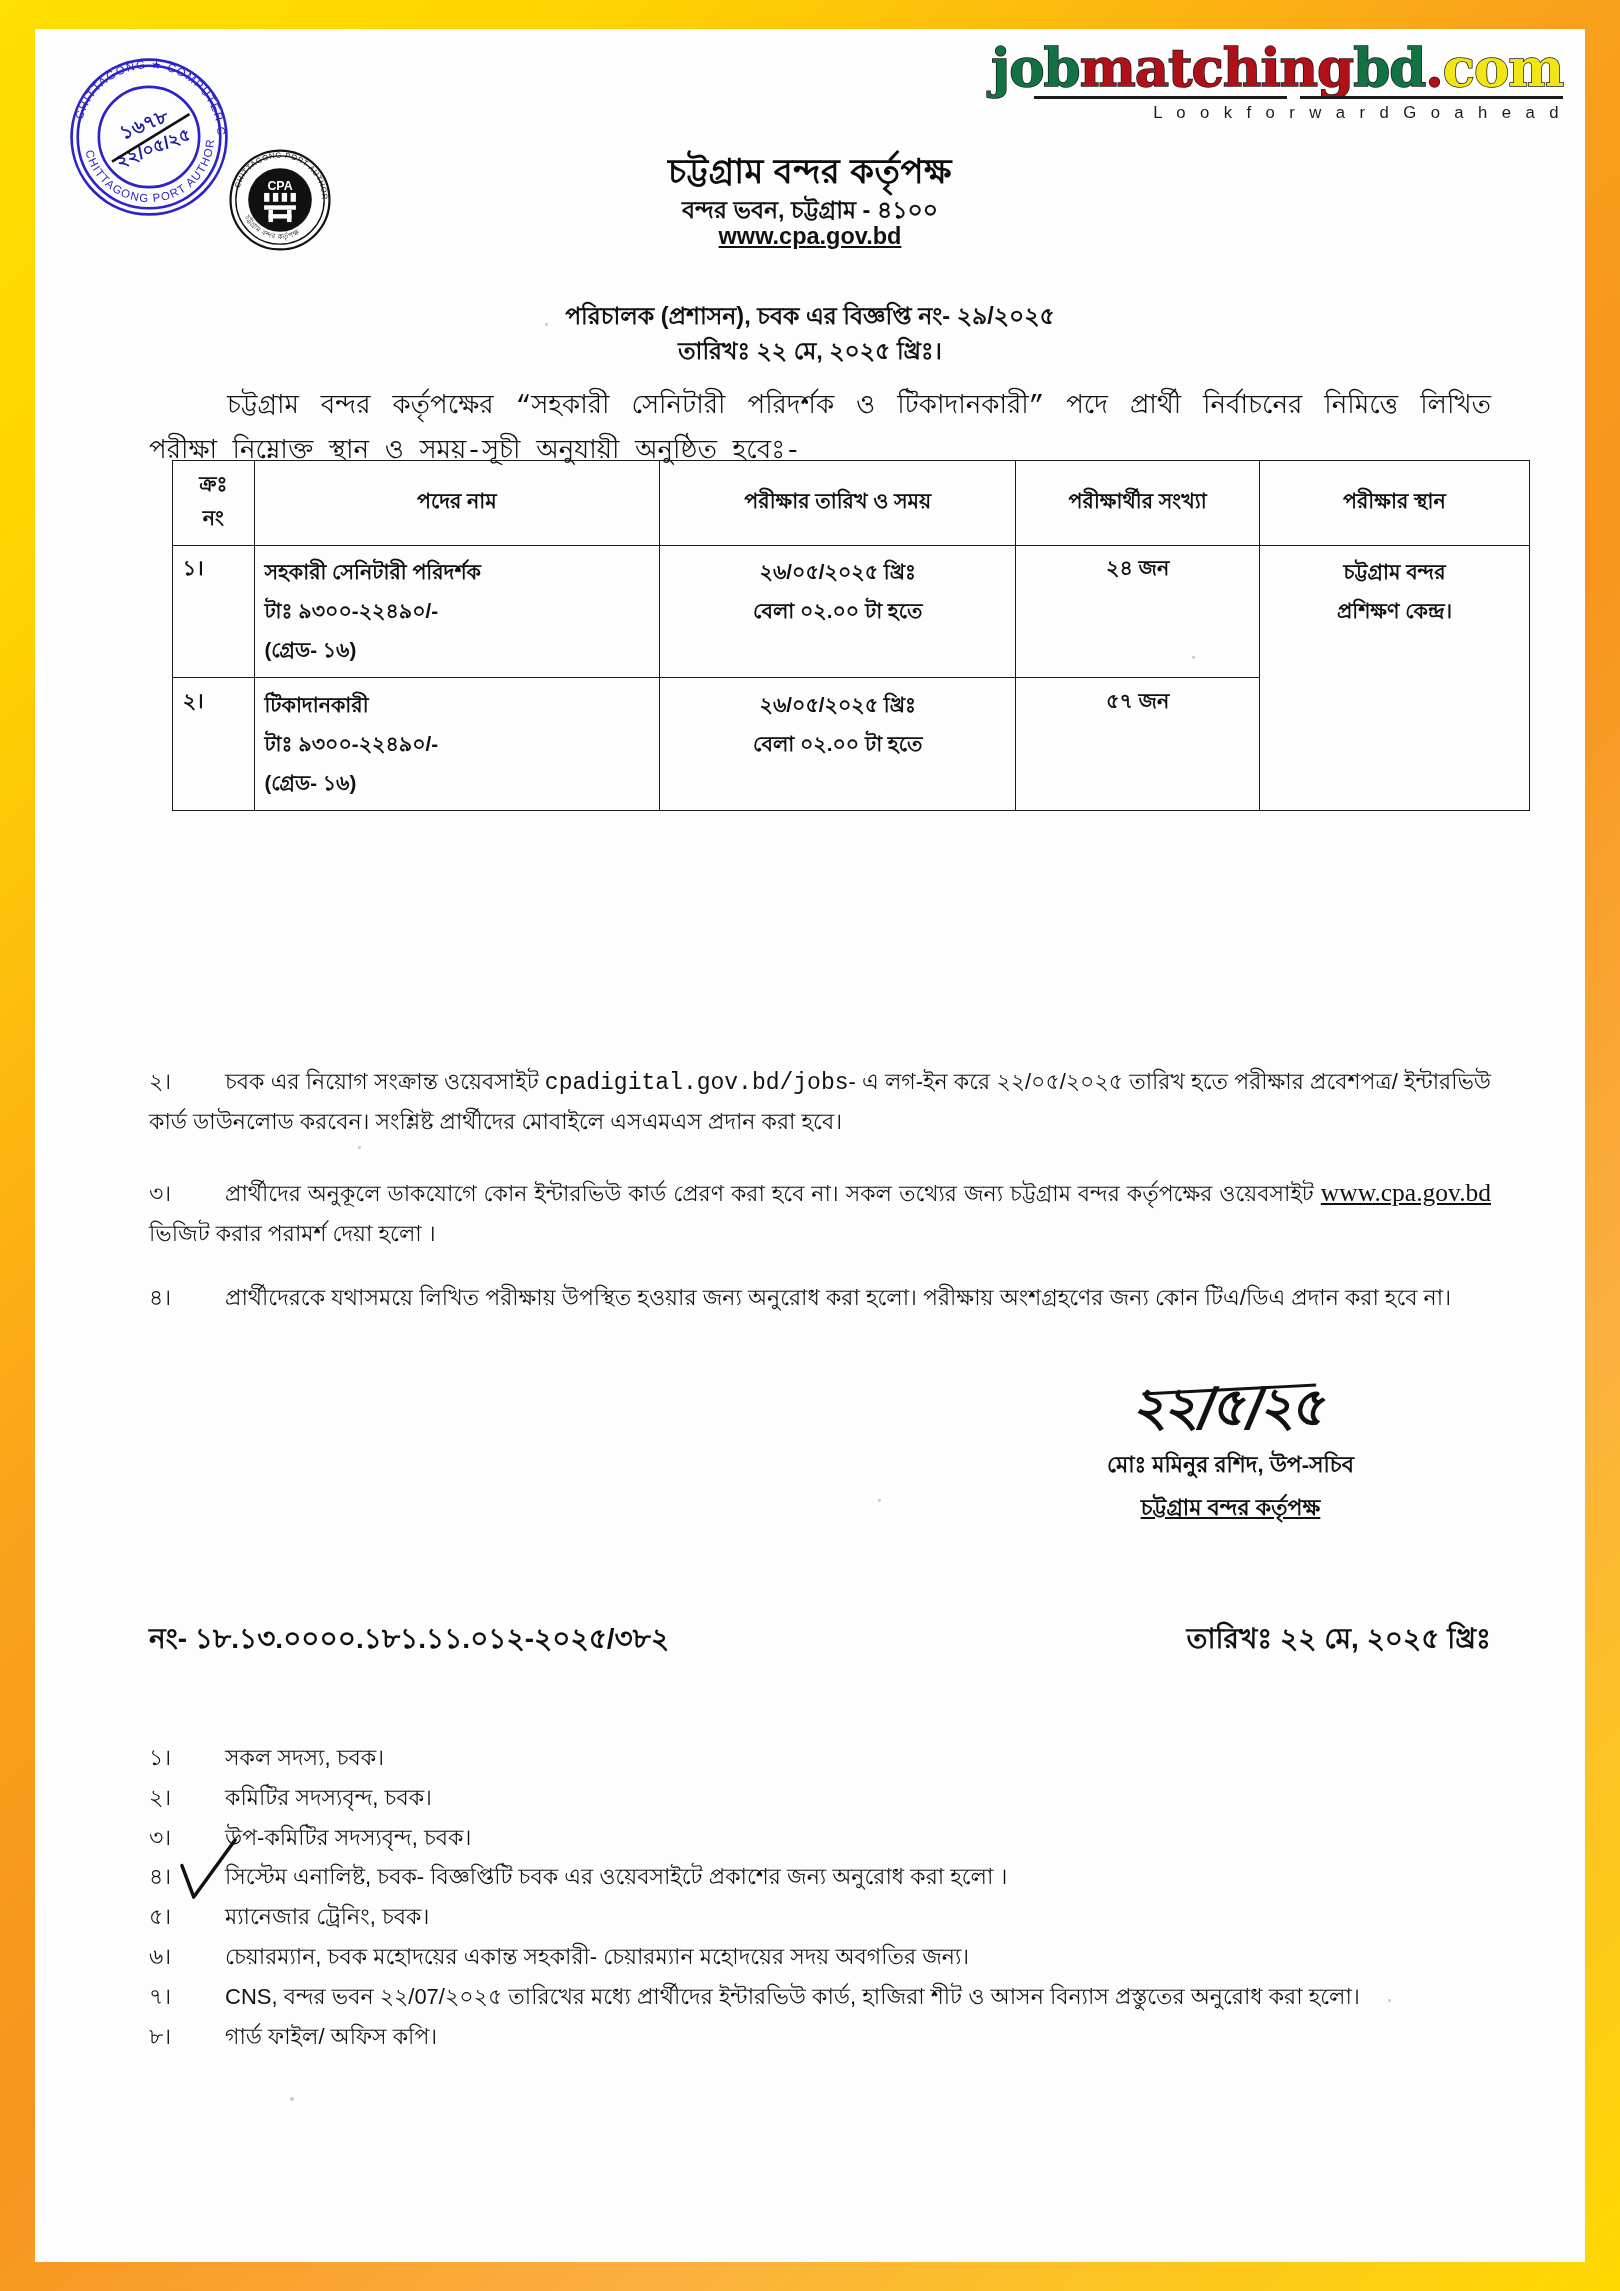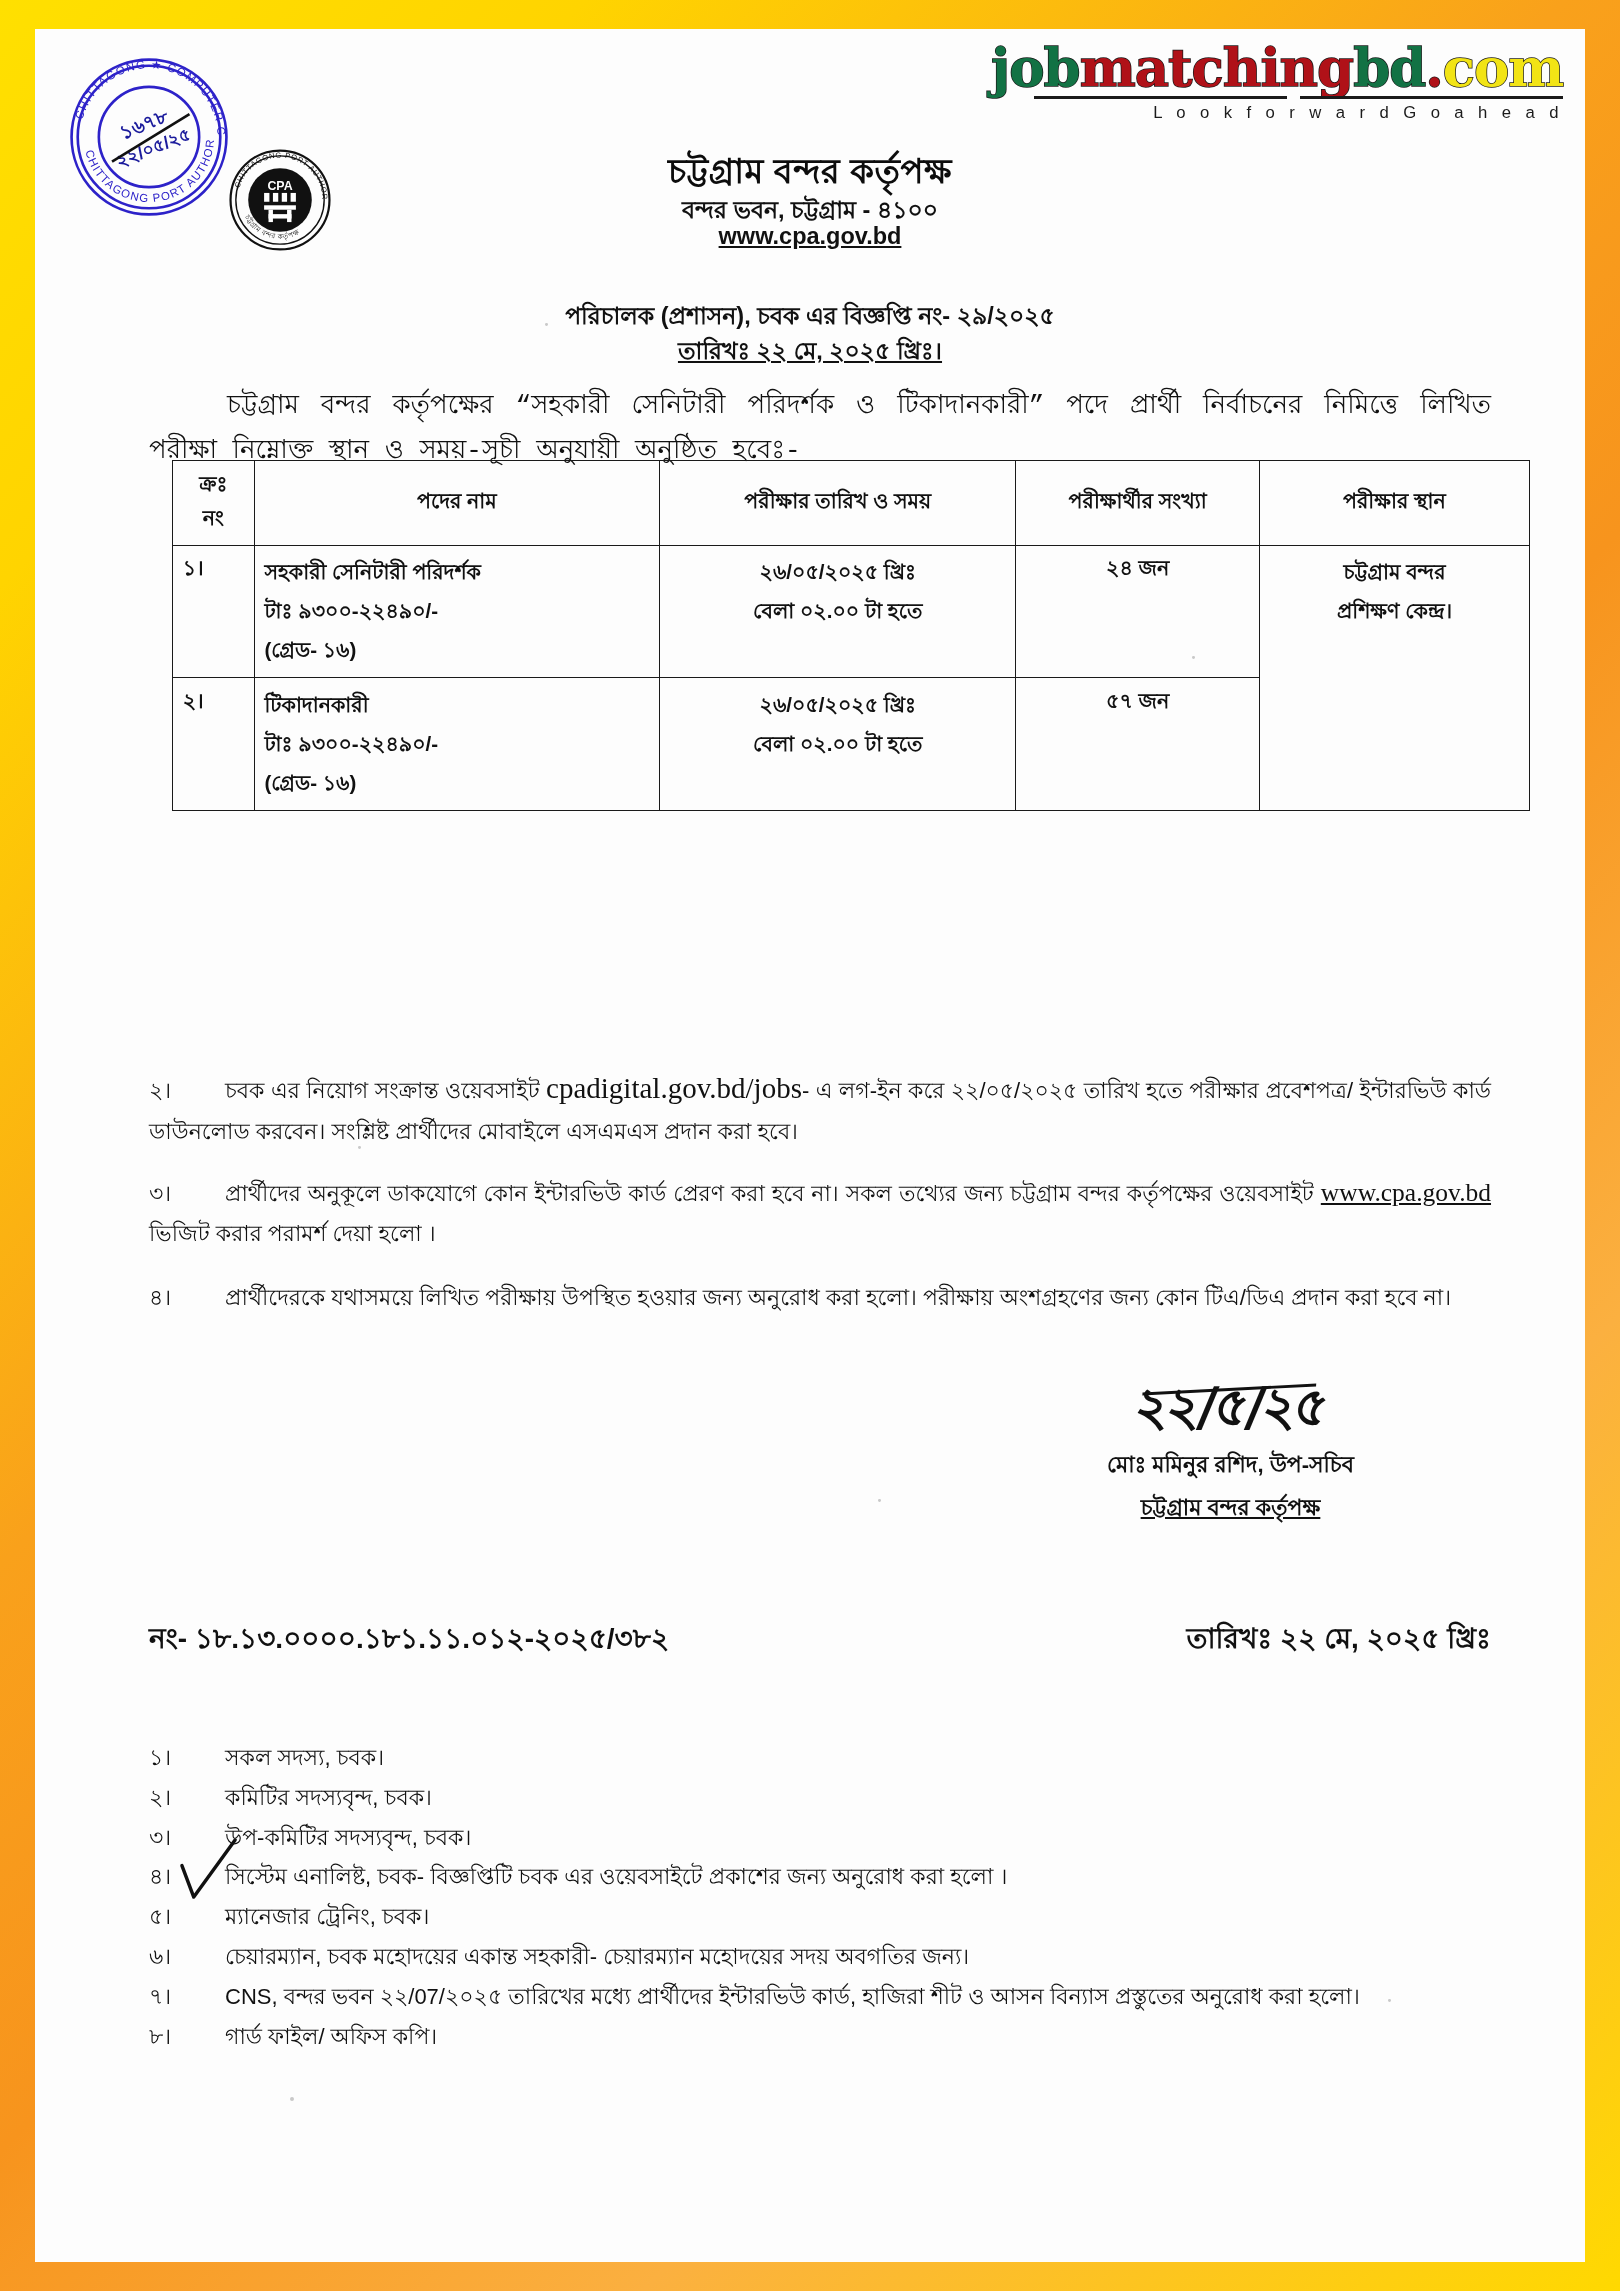--- a/index.html
+++ b/index.html
@@ -109,21 +109,21 @@
   .org-web span { text-decoration: underline; }
 
   .notice-no {
     position:absolute; left:0; right:0; top:269px;
     text-align:center; font-size:23.5px; font-weight:600; color:#111;
   }
   .notice-date {
     position:absolute; left:0; right:0; top:304px;
     text-align:center; font-size:23.5px; font-weight:600; color:#111;
   }
-  .notice-date span { text-decoration: underline; }
+  .notice-date span { }
 
   .intro {
     position:absolute; left:114px; right:94px; top:355px;
     font-size:26px; line-height:1.72; text-align: justify;
     text-indent: 78px; color:#111; font-weight:500;font-family:Liberation Mono, monospace;
   }
 
   
   table.exam {
     position:absolute;
@@ -160,22 +160,22 @@
     color:#111;
     font-weight:500;
     text-align: justify;
   }
   .para .num {
     display:inline-block;
     width: 76px;
   }
   .para .body { display:inline; }
   .mono-url {
-    font-family: Liberation Serif, serif;
-    font-size: 29px;
+    font-family: Liberation Mono, monospace;
+    font-size: 23px;
     font-weight: 400;
     letter-spacing: 0px;
   }
   .ul-url {
     font-family: "Liberation Serif", serif;
     font-size: 25.5px;
     text-decoration: underline;
   }
 
   

